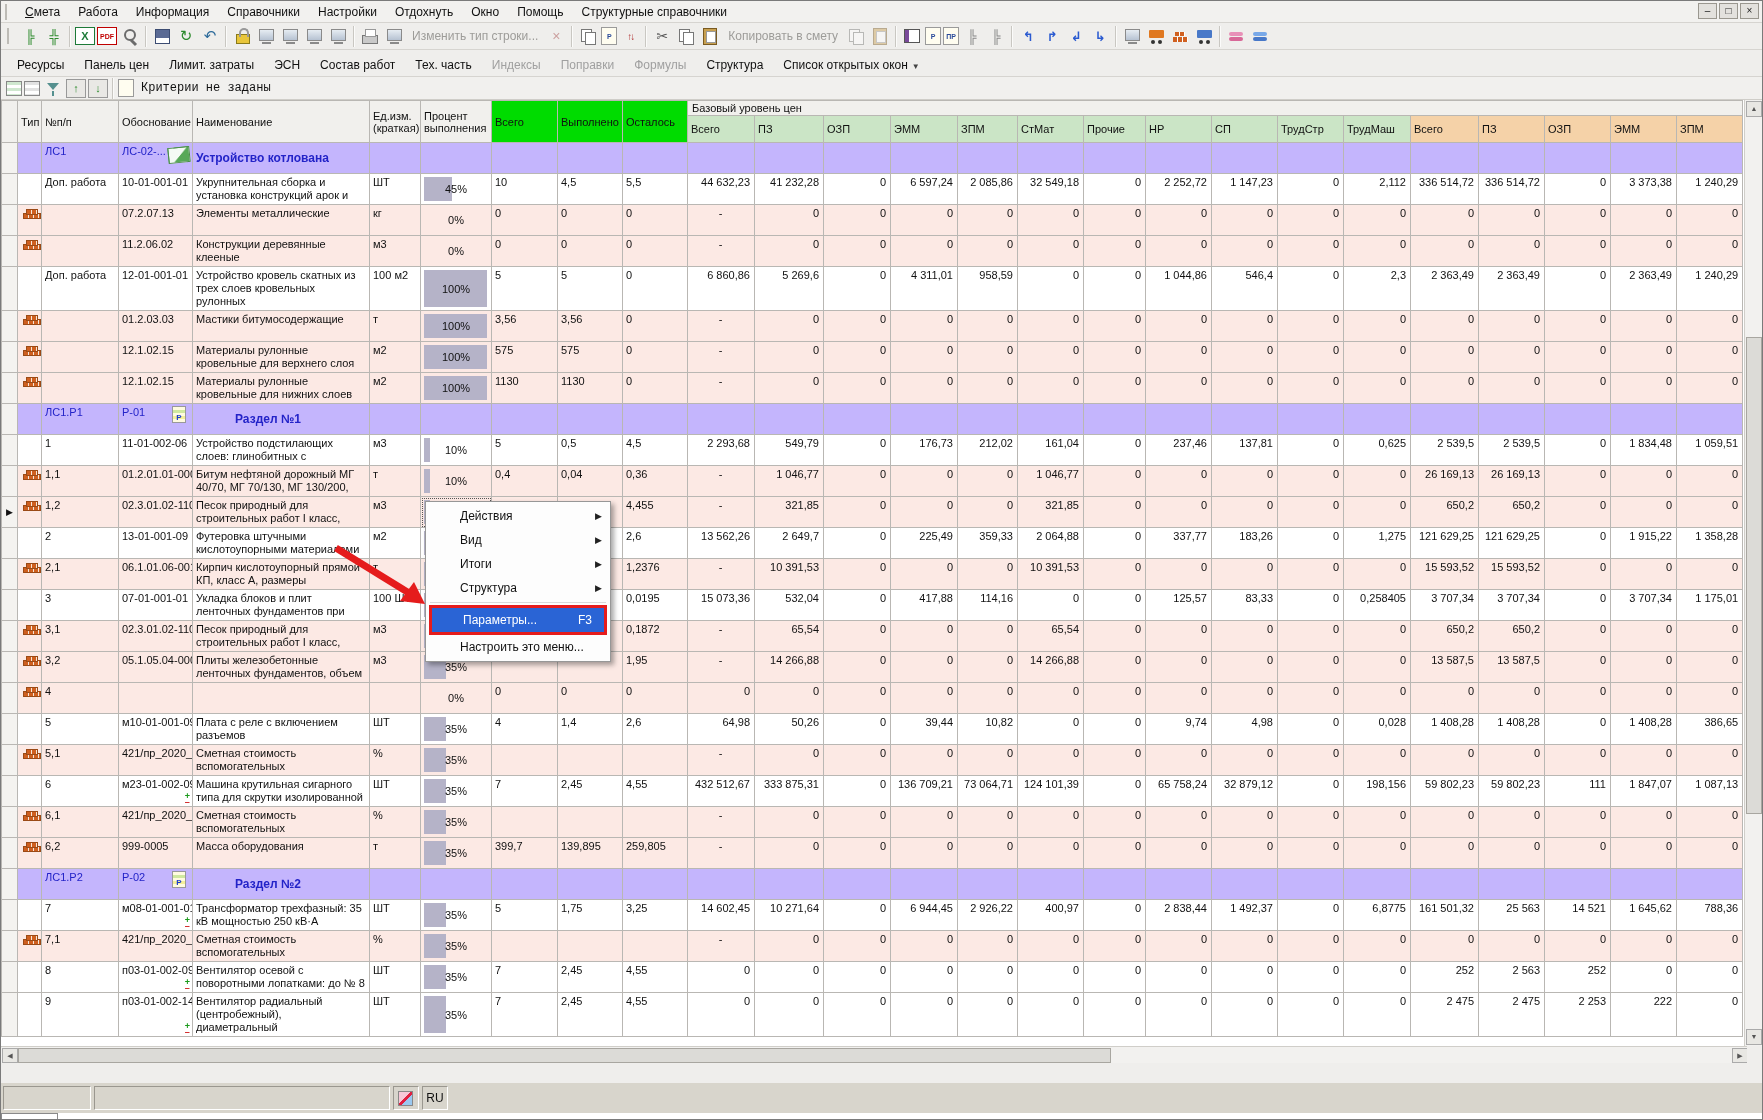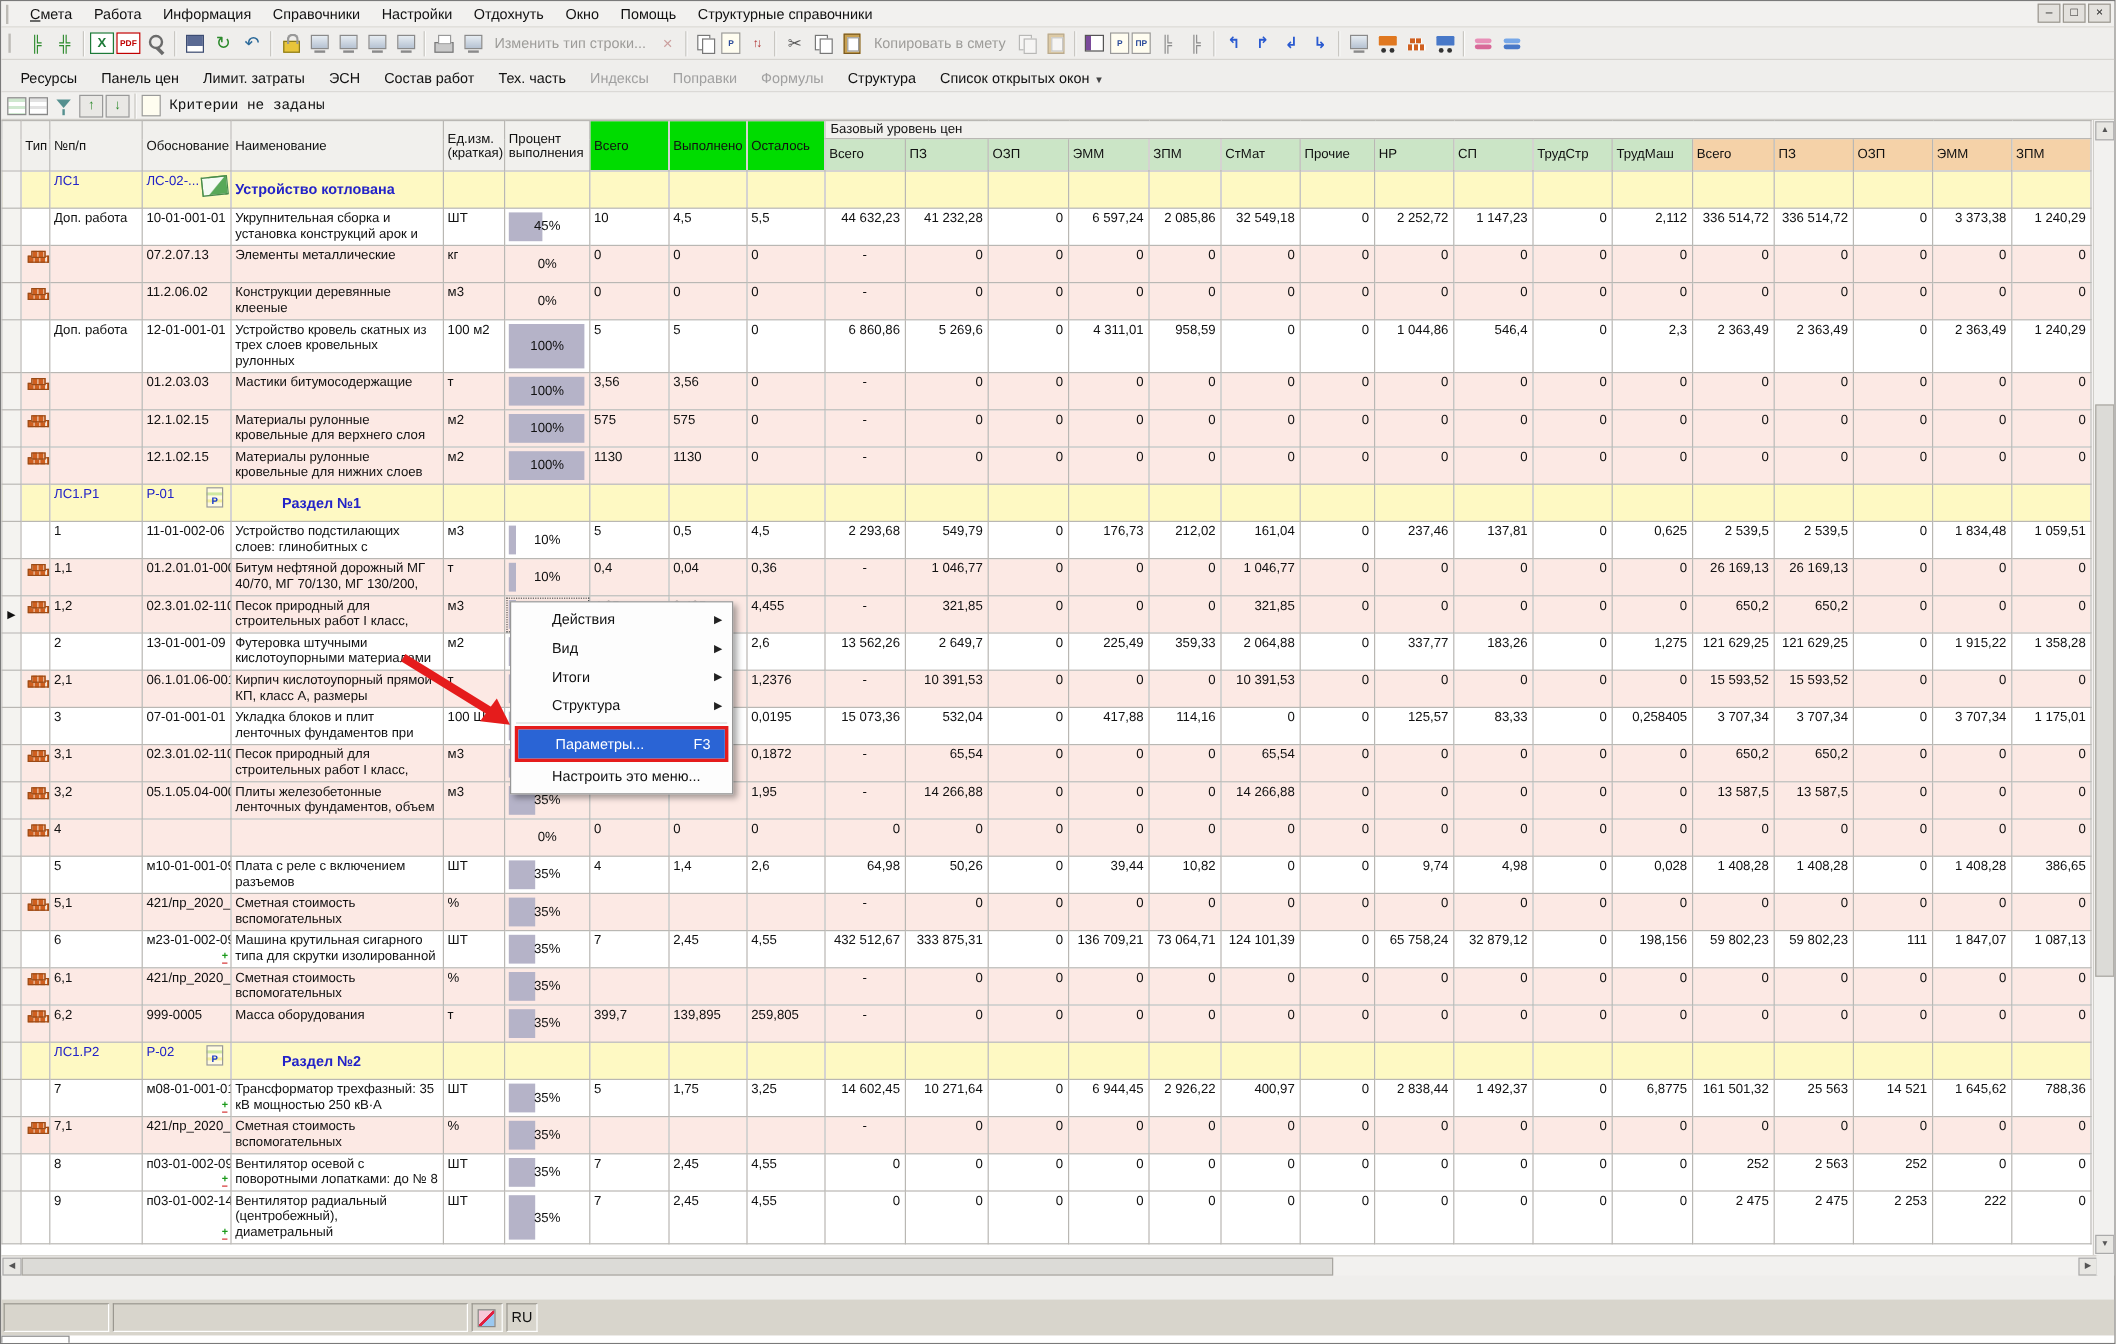--- a/index.html
+++ b/index.html
@@ -68,21 +68,21 @@
   .tablewrap{position:absolute;left:0;top:99px;width:1745px;height:946px;background:#fff;overflow:hidden;}
   table.grid{border-collapse:collapse;table-layout:fixed;width:1741px;}
   .grid th,.grid td{border:1px solid #b9b7b3;padding:2px 3px;font-size:11px;font-weight:normal;overflow:hidden;vertical-align:top;}
   .grid th{background:#f1f0ed;text-align:left;vertical-align:middle;line-height:12px;}
   th.hband{height:15px;font-size:11px;padding:1px 4px;vertical-align:top;}
   th.hgreen{background:#00dc00;}
   th.hpale{background:#cbe5c6;}
   th.horange{background:#f5d2a8;height:27px;}
   tr.rw{height:31px;background:#fff;}
   tr.rm{height:31px;background:#fce9e4;}
-  tr.rs{height:31px;background:#fef9c3;}
+  tr.rs{height:31px;background:#c4b5fd;}
   td.gripc{background:#f4f3f0;padding:0;text-align:center;}
   .rowmark{font-size:9px;color:#111;line-height:30px;}
   td.num{text-align:right;white-space:nowrap;padding-right:4px;}
   td.num.dash{text-align:center;}
   td.gval{text-align:left;white-space:nowrap;}
   td.obo{white-space:nowrap;position:relative;}
   td.nm{line-height:13px;}
   .blue{color:#2323c8;font-weight:bold;}
   td.secname{color:#2323c8;font-weight:bold;font-size:12px;padding-left:42px;vertical-align:middle;}
   td.lcname{color:#2323c8;font-weight:bold;font-size:12px;vertical-align:middle;}

